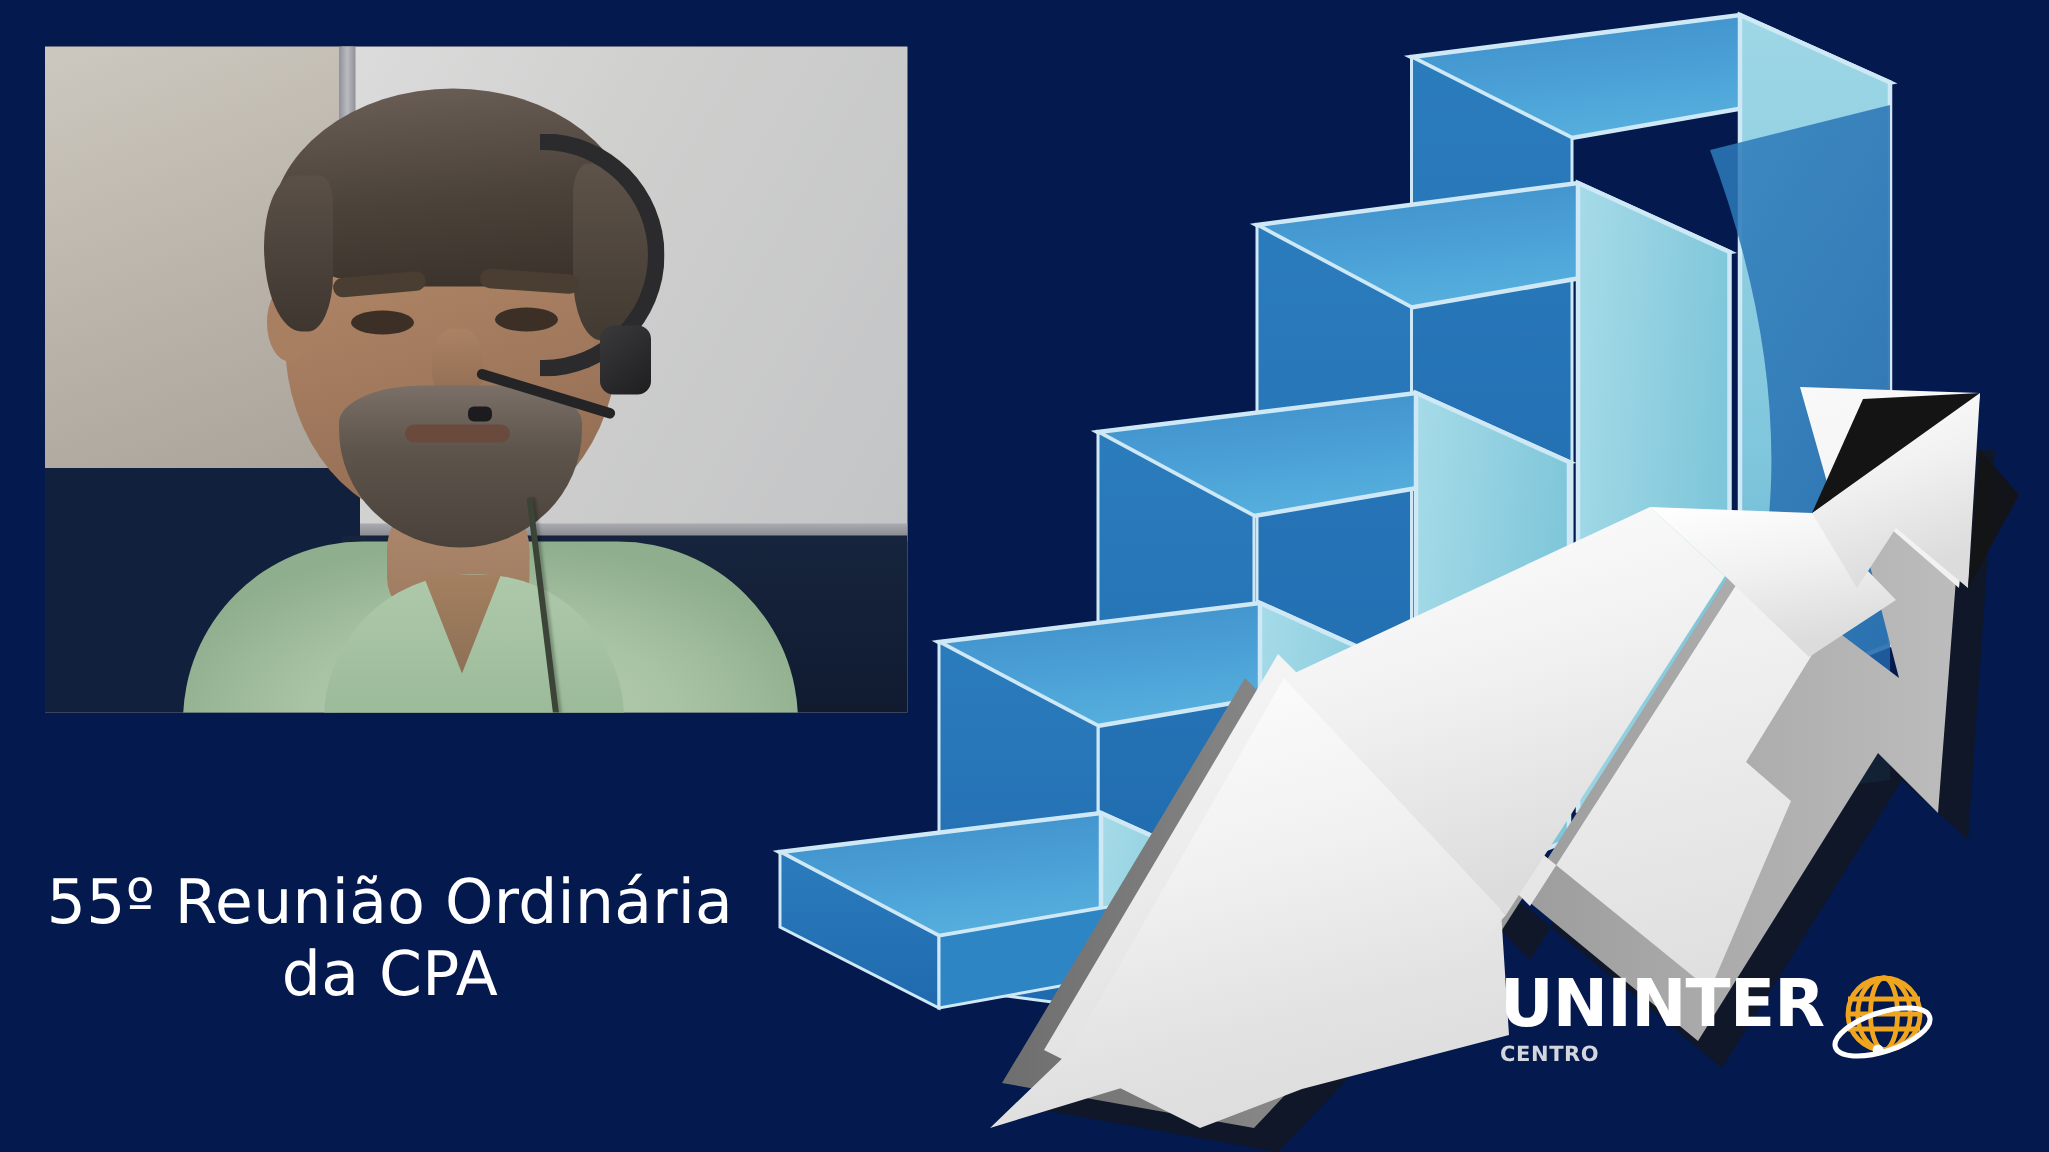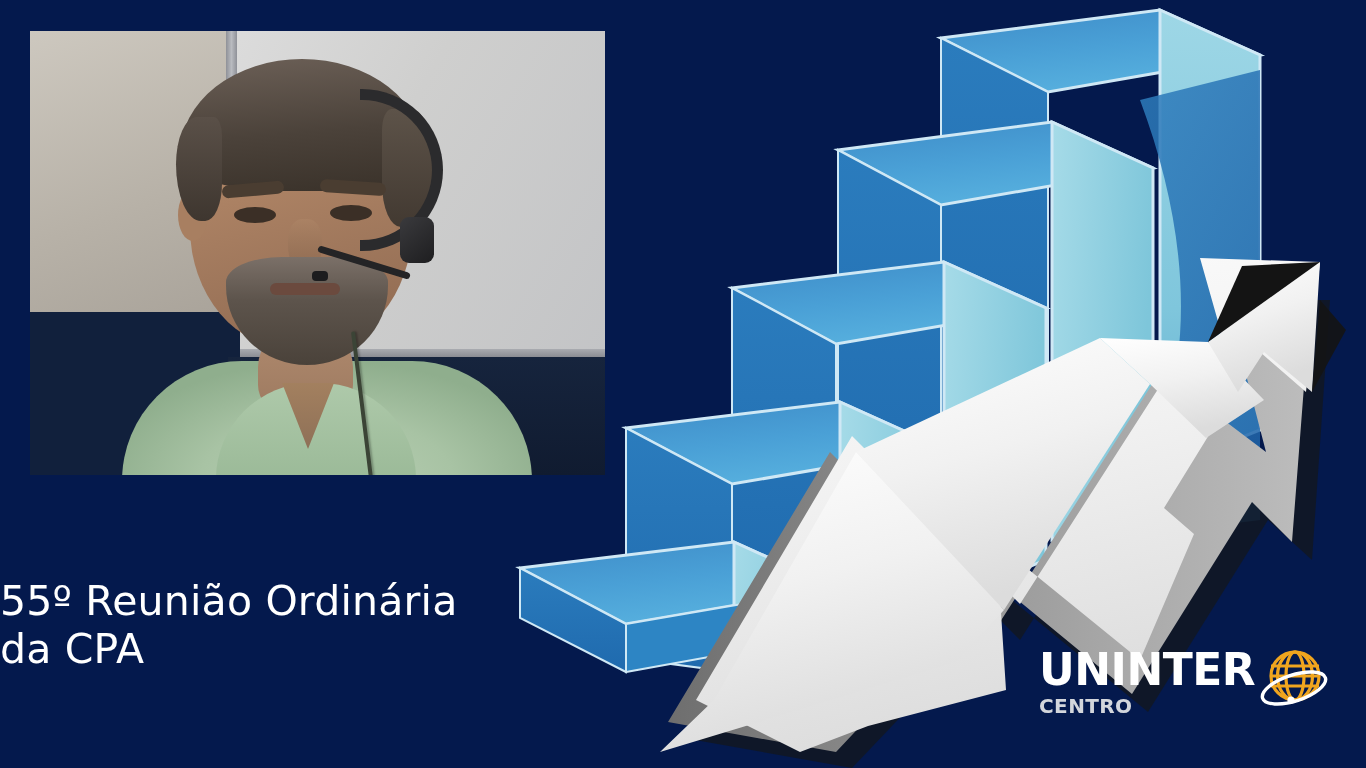--- a/index.html
+++ b/index.html
@@ -104,31 +104,31 @@
   #chart{position:absolute;left:500px;top:0;width:866px;height:768px;}
   #chart svg{display:block;width:866px;height:768px;}
 
   
   #title{
     position:absolute;left:0px;top:578px;width:520px;
     color:#ffffff;font-size:41px;line-height:1.16;
     font-family:"DejaVu Sans","Liberation Sans",sans-serif;
     font-weight:400;text-align:center;letter-spacing:.2px;
   }
-  #title .l1{display:block;text-align:left;}
-  #title .l2{display:block;text-align:left;}
-
-  
-  #logo{position:absolute;left:1039px;top:648px;width:290px;height:108px;}
+  #title .l1{display:block;text-align:center;}
+  #title .l2{display:block;text-align:center;}
+
+  
+  #logo{position:absolute;left:1000px;top:648px;width:290px;height:108px;}
   #logo .wordmark{
     color:#ffffff;font-size:44px;font-weight:700;letter-spacing:-0.5px;
     font-family:"DejaVu Sans","Liberation Sans",sans-serif;line-height:1;
   }
   #logo .sub{
-    margin-top:4px;color:#d3d6dc;font-weight:700;font-size:20px;
+    margin-top:4px;color:#d3d6dc;font-weight:700;font-size:14px;
     line-height:1.08;letter-spacing:.4px;
     font-family:"DejaVu Sans","Liberation Sans",sans-serif;
   }
   #logo .globe{position:absolute;right:-4px;top:-4px;width:86px;height:80px;}
 </style>
 </head>
 <body>
 
 <div id="stage">
 

